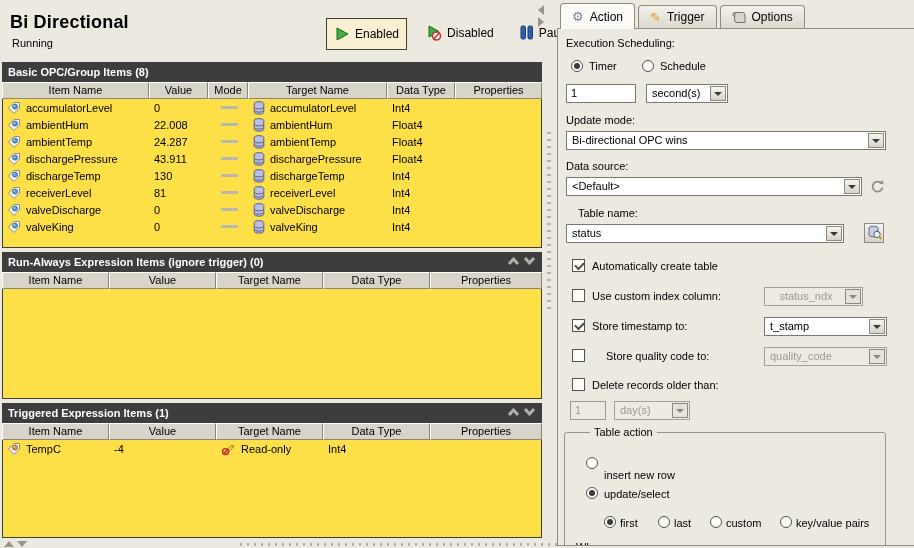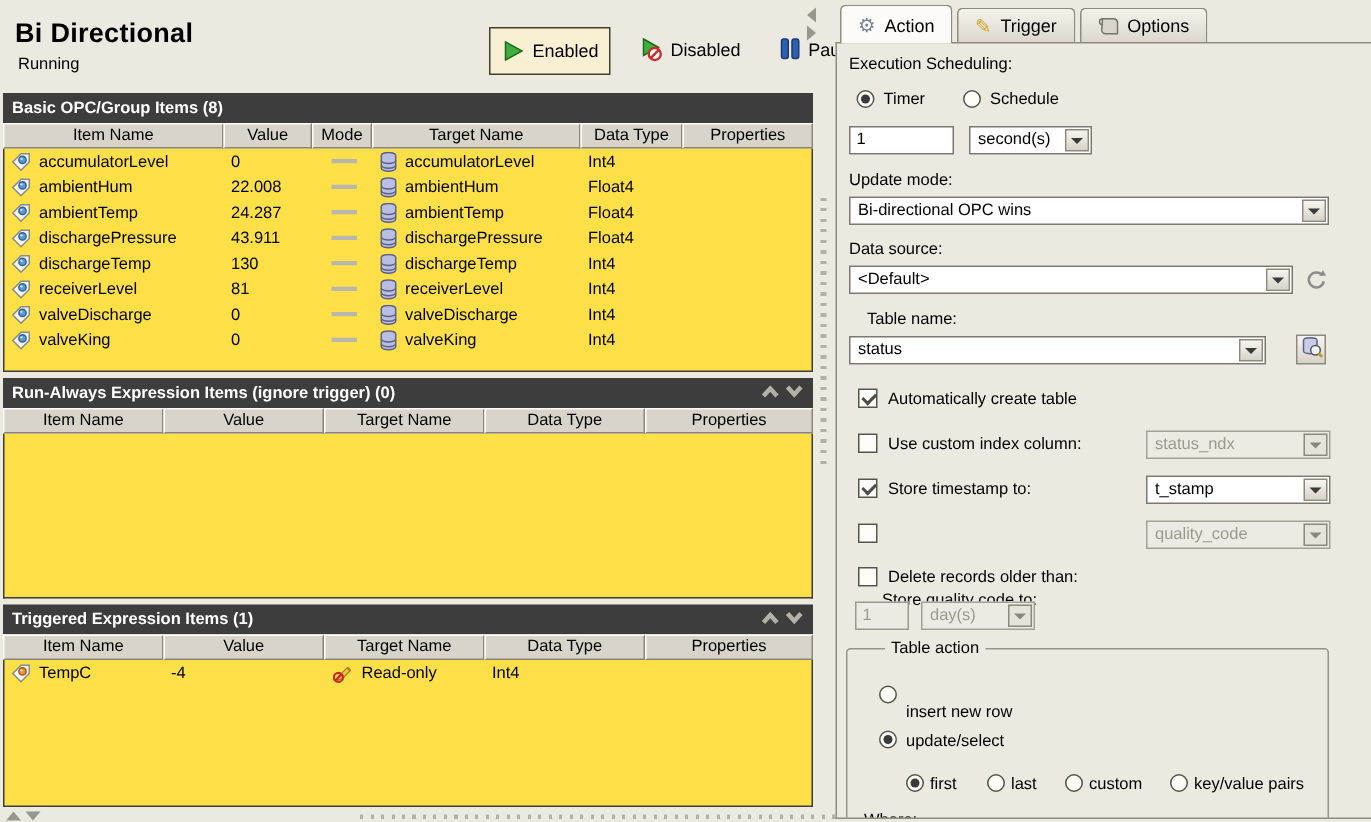--- a/index.html
+++ b/index.html
@@ -541,38 +541,38 @@
         <line x1="12.2" y1="11.8" x2="14.5" y2="14" stroke="#c79a2a" stroke-width="2"></line>
       </svg>
     </span>
   </div>
 
   <span class="cb on" style="left:14px; top:230px;"></span>
   <div class="plabel" style="left:34px; top:231px;">Automatically create table</div>
 
   <span class="cb" style="left:14px; top:260px;"></span>
   <div class="plabel" style="left:34px; top:261px;">Use custom index column:</div>
-  <div class="combo dis" style="left:206px; top:258px; width:123px;">
+  <div class="combo dis" style="left:206px; top:258px; width:99px;text-align:center;">
     <span>status_ndx</span>
     <span class="arrow-btn">
         <span class="tri"></span>
       </span>
   </div>
 
   <span class="cb on" style="left:14px; top:290px;"></span>
   <div class="plabel" style="left:34px; top:291px;">Store timestamp to:</div>
   <div class="combo" style="left:206px; top:288px; width:123px;">
     <span>t_stamp</span>
     <span class="arrow-btn">
         <span class="tri"></span>
       </span>
   </div>
 
   <span class="cb" style="left:14px; top:320px;"></span>
-  <div class="plabel" style="left:30px; top:321px;margin-top:44px;">Store quality code to:</div>
+  <div class="plabel" style="left:48px; top:321px;">Store quality code to:</div>
   <div class="combo dis" style="left:206px; top:318px; width:123px;">
     <span>quality_code</span>
     <span class="arrow-btn">
         <span class="tri"></span>
       </span>
   </div>
 
   <span class="cb" style="left:14px; top:349px;"></span>
   <div class="plabel" style="left:34px; top:350px;">Delete records older than:</div>
 

